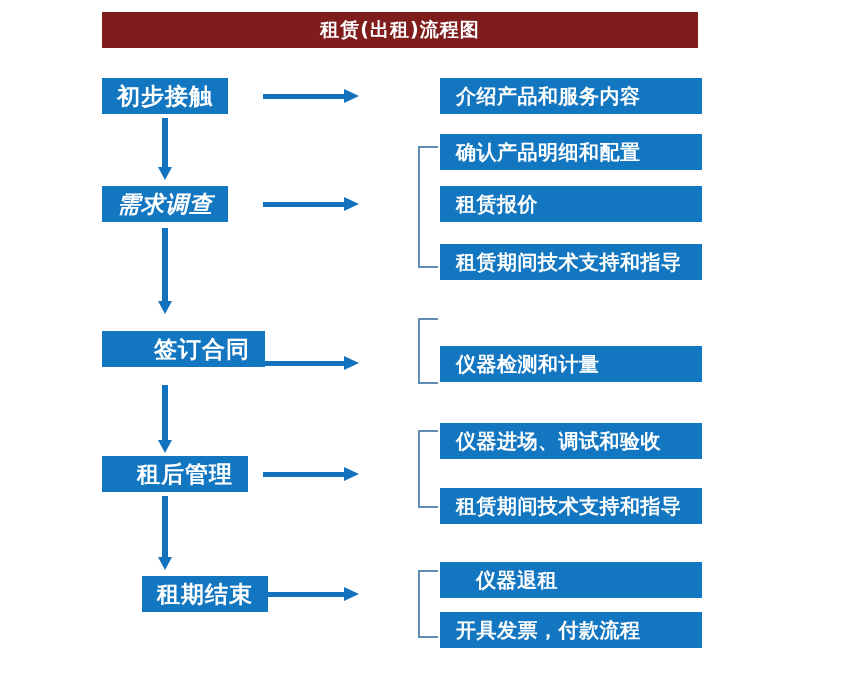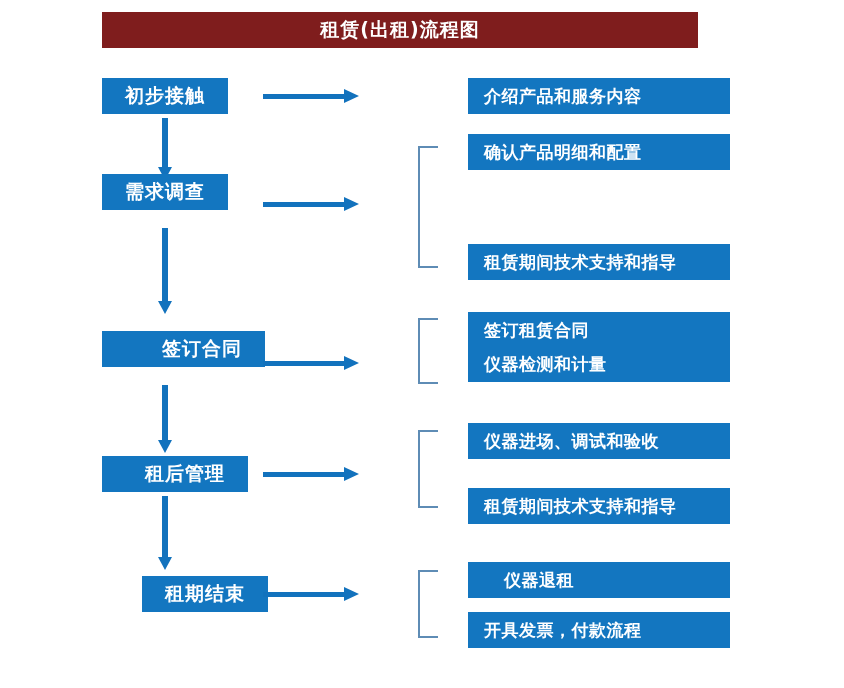--- a/index.html
+++ b/index.html
@@ -23,39 +23,38 @@
     display:flex;align-items:center;justify-content:center;
     letter-spacing:1px;
   }
 
   
   .stage-box{
     position:absolute;
     left:102px;width:126px;height:36px;
     background:#1376c0;
     color:#ffffff;
-    font-size:19px;
+    font-size:23px;
     font-weight:bold;
     display:flex;align-items:center;justify-content:center;
     letter-spacing:1px;
   }
 
   
   .detail-box{
     position:absolute;
     left:440px;width:262px;height:36px;
     background:#1376c0;
     color:#ffffff;
-    font-size:17px;
+    font-size:20px;
     font-weight:bold;
     display:flex;align-items:center;
     padding-left:16px;
     box-sizing:border-box;
     letter-spacing:0.5px;
-    margin-left:28px;
   }
 
   
   .h-arrow{
     position:absolute;
     left:263px;width:96px;height:14px;
   }
   .h-arrow .shaft{
     position:absolute;left:0;top:5px;width:82px;height:5px;background:#1272bd;
   }
@@ -107,52 +106,52 @@
     <div class="head"></div>
   </div>
 
   <div class="v-arrow" style="top:118px;height:62px;">
     <div class="shaft" style="height:49px;"></div>
     <div class="head"></div>
   </div>
 
   <div class="detail-box" style="top:78px;">介绍产品和服务内容</div>
 
-  <div class="stage-box" style="top:174px;">需求调查</div>
+  <div class="stage-box" style="top:186px;font-style:italic;">需求调查</div>
 
   <div class="h-arrow" style="top:197px;">
     <div class="shaft"></div>
     <div class="head"></div>
   </div>
 
   <div class="v-arrow" style="top:228px;height:86px;">
     <div class="shaft" style="height:73px;"></div>
     <div class="head"></div>
   </div>
 
   <div class="bracket" style="top:146px;height:122px;"></div>
 
   <div class="detail-box" style="top:134px;">确认产品明细和配置</div>
+  <div class="detail-box" style="top:186px;">租赁报价</div>
   <div class="detail-box" style="top:244px;">租赁期间技术支持和指导</div>
 
   <div class="stage-box" style="top:331px;padding-left:37px;">签订合同</div>
 
   <div class="h-arrow" style="top:356px;">
     <div class="shaft"></div>
     <div class="head"></div>
   </div>
 
   <div class="v-arrow" style="top:385px;height:68px;">
     <div class="shaft" style="height:55px;"></div>
     <div class="head"></div>
   </div>
 
   <div class="bracket" style="top:318px;height:66px;"></div>
 
-  <div class="detail-box" style="top:312px;">签订租赁合同</div>
   <div class="detail-box" style="top:346px;">仪器检测和计量</div>
 
   <div class="stage-box" style="top:456px;padding-left:20px;">租后管理</div>
 
   <div class="h-arrow" style="top:467px;">
     <div class="shaft"></div>
     <div class="head"></div>
   </div>
 
   <div class="v-arrow" style="top:496px;height:74px;">

